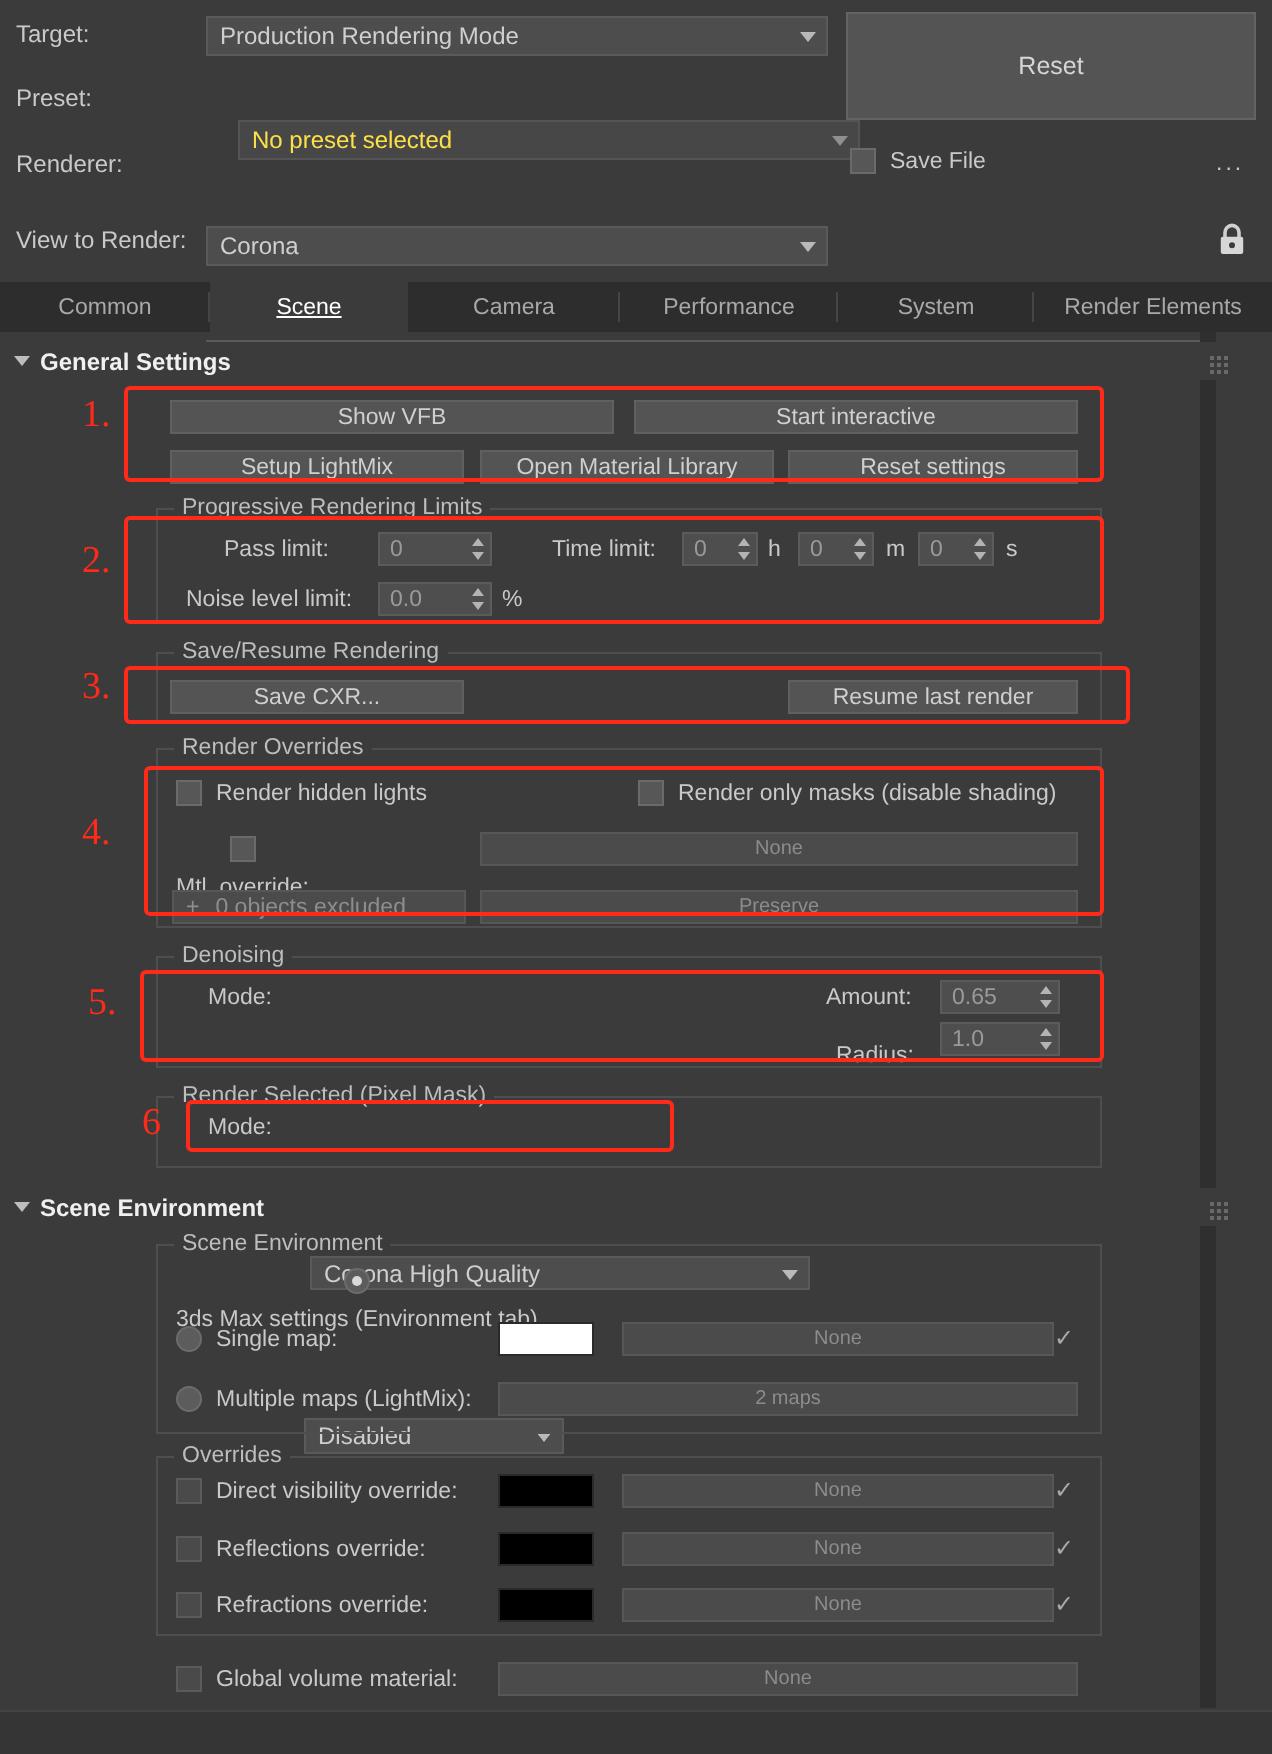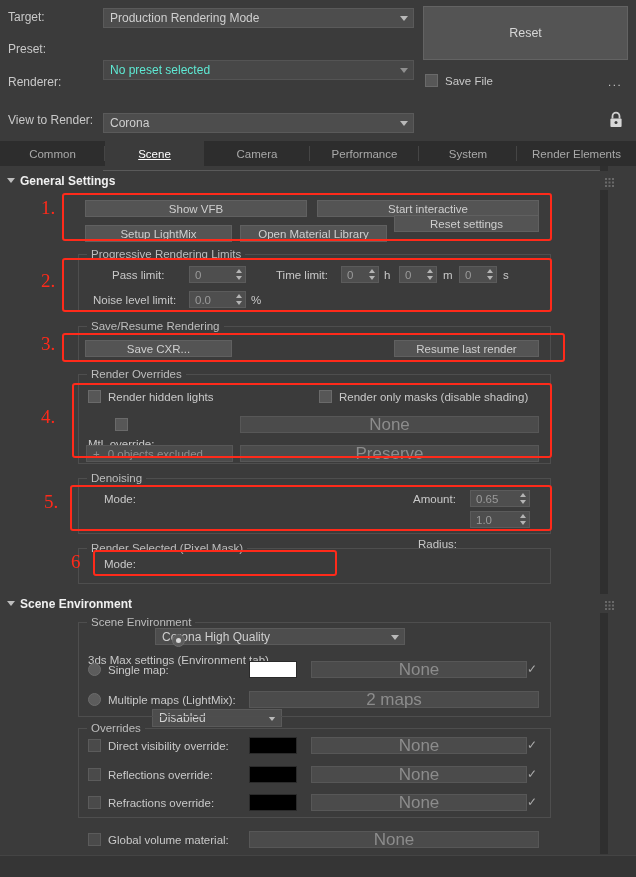--- a/index.html
+++ b/index.html
@@ -17,21 +17,21 @@
   .topbar{position:relative;height:138px;background:#3b3b3b;}
   .row{position:absolute;display:flex;align-items:center;}
   .lbl{color:#c9c9c9;font-size:12px;white-space:nowrap;}
 
   .combo{
     position:relative;background:#4d4d4d;border:1px solid #5a5a5a;
     height:20px;display:flex;align-items:center;
     padding:0 18px 0 6px;color:#cfcfcf;font-size:12px;
     box-sizing:border-box;overflow:hidden;white-space:nowrap;
   }
-  .combo.disabled{color:#5eead4;background:#474747;border-color:#545454;}
+  .combo.disabled{color:#fde047;background:#474747;border-color:#545454;margin-left:16px;}
   .combo .arw{
     position:absolute;right:5px;top:50%;margin-top:-2px;
     width:0;height:0;border-left:4px solid transparent;border-right:4px solid transparent;
     border-top:5px solid #b9b9b9;
   }
   .combo.disabled .arw{border-top-color:#8f8f8f;}
 
   .renderbtn{
     position:absolute;left:423px;top:6px;width:205px;height:54px;
     background:#545454;border:1px solid #636363;
@@ -100,21 +100,21 @@
     position:absolute;right:3px;top:2px;width:7px;height:11px;
     display:flex;flex-direction:column;justify-content:space-between;align-items:center;
   }
   .spin .sp i{display:block;width:0;height:0;border-left:3px solid transparent;border-right:3px solid transparent;}
   .spin .sp i.up{border-bottom:4px solid #b4b4b4;}
   .spin .sp i.dn{border-top:4px solid #b4b4b4;}
 
   .mapslot{
     position:absolute;height:17px;background:#4b4b4b;border:1px solid #575757;
     box-sizing:border-box;display:flex;align-items:center;justify-content:center;
-    font-size:17px;color:#8c8c8c;
+    font-size:10px;color:#8c8c8c;
   }
   .swatch{position:absolute;height:17px;border:1px solid #2a2a2a;box-sizing:border-box;}
   .chk-on{position:absolute;color:#a8a8a8;font-size:12px;}
 
   .radio{
     width:13px;height:13px;border-radius:50%;background:#5c5c5c;
     border:1px solid #6c6c6c;box-sizing:border-box;position:relative;flex:0 0 auto;
   }
   .radio.sel::after{
     content:"";position:absolute;left:3px;top:3px;width:5px;height:5px;
@@ -243,21 +243,21 @@
   </div>
   <div class="btn" style="left:317px;top:200px;width:222px;">
     <span>Start interactive</span>
   </div>
   <div class="btn" style="left:85px;top:225px;width:147px;">
     <span>Setup LightMix</span>
   </div>
   <div class="btn" style="left:240px;top:225px;width:147px;">
     <span>Open Material Library</span>
   </div>
-  <div class="btn" style="left:394px;top:215px;width:145px;">
+  <div class="btn" style="left:394px;top:225px;width:145px;">
     <span>Reset settings</span>
   </div>
 
   <div class="grp" style="left:78px;top:254px;width:473px;height:58px;">
     <span class="gtitle">Progressive Rendering Limits</span>
   </div>
   <div class="statictext" style="left:112px;top:269px;">Pass limit:</div>
   <div class="spin" style="left:189px;top:266px;width:57px;">
     <span>0</span>
     <span class="sp">
@@ -350,21 +350,21 @@
     <span class="arw"></span>
   </div>
   <div class="statictext" style="left:413px;top:493px;">Amount:</div>
   <div class="spin" style="left:470px;top:490px;width:60px;">
     <span>0.65</span>
     <span class="sp">
         <i class="up"></i>
         <i class="dn"></i>
       </span>
   </div>
-  <div class="statictext" style="left:418px;top:538px;">Radius:</div>
+  <div class="statictext" style="left:418px;top:522px;">Radius:</div>
   <div class="spin" style="left:470px;top:511px;width:60px;">
     <span>1.0</span>
     <span class="sp">
         <i class="up"></i>
         <i class="dn"></i>
       </span>
   </div>
 
   <div class="grp" style="left:78px;top:548px;width:473px;height:36px;">
     <span class="gtitle">Render Selected (Pixel Mask)</span>

